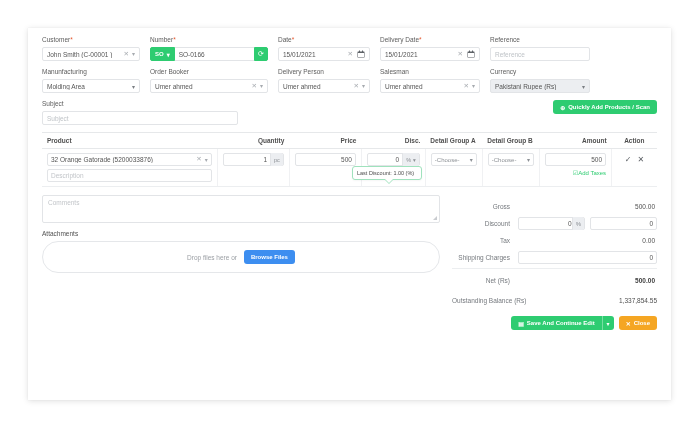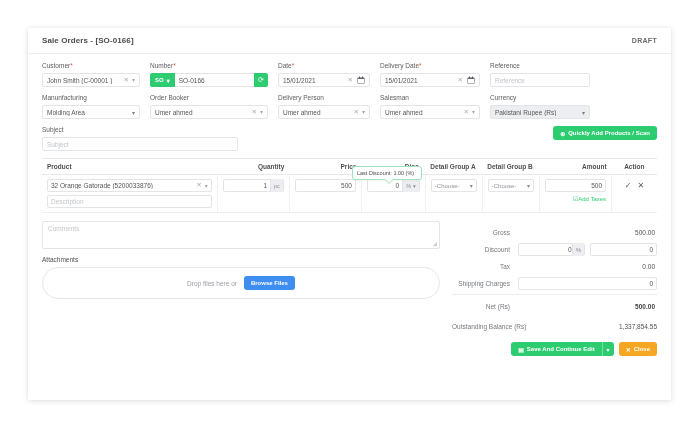--- a/index.html
+++ b/index.html
@@ -180,24 +180,20 @@
     border-left:1px solid rgba(255,255,255,0.35);
   }
 </style>
 </head>
 <body>
 
 <div class="page-bg"></div>
 
 <div class="card">
 
-  <div class="card-header">
-    <div class="card-title">Sale Orders - [SO-0166]</div>
-    <div class="card-status">DRAFT</div>
-  </div>
 
   <div class="card-body">
 
     <div class="row">
       <div class="fg" style="width:98px">
         <div class="lbl">
           <span>Customer</span><span class="req">*</span>
         </div>
         <div class="ctrl">
           <span class="val">John Smith (C-00001 )</span>

